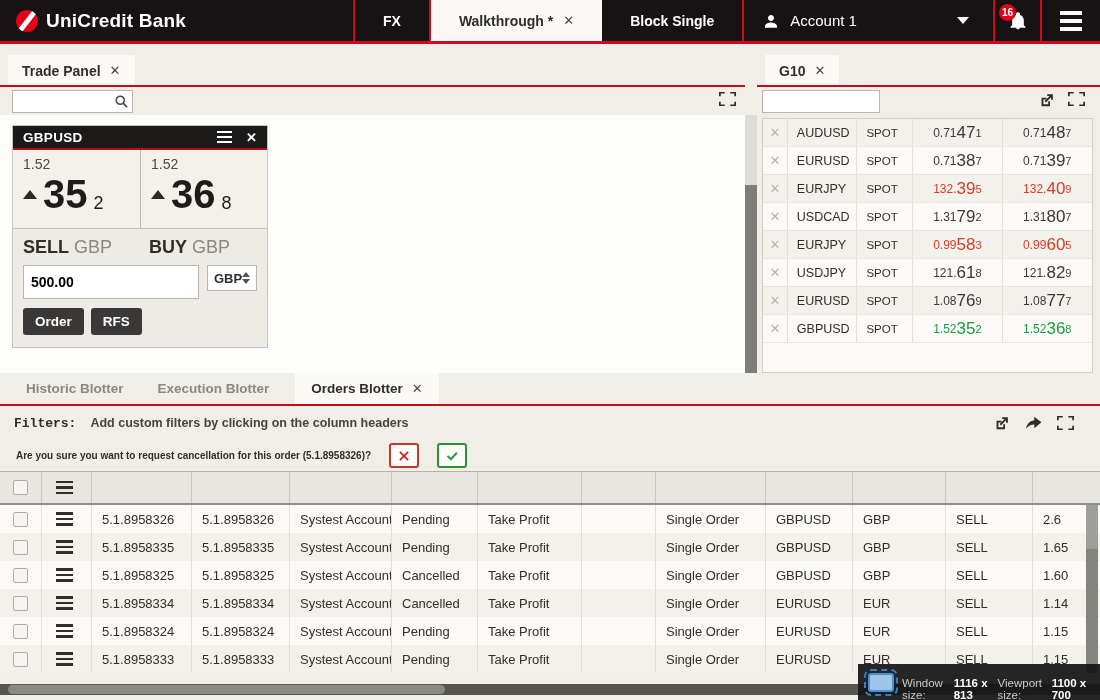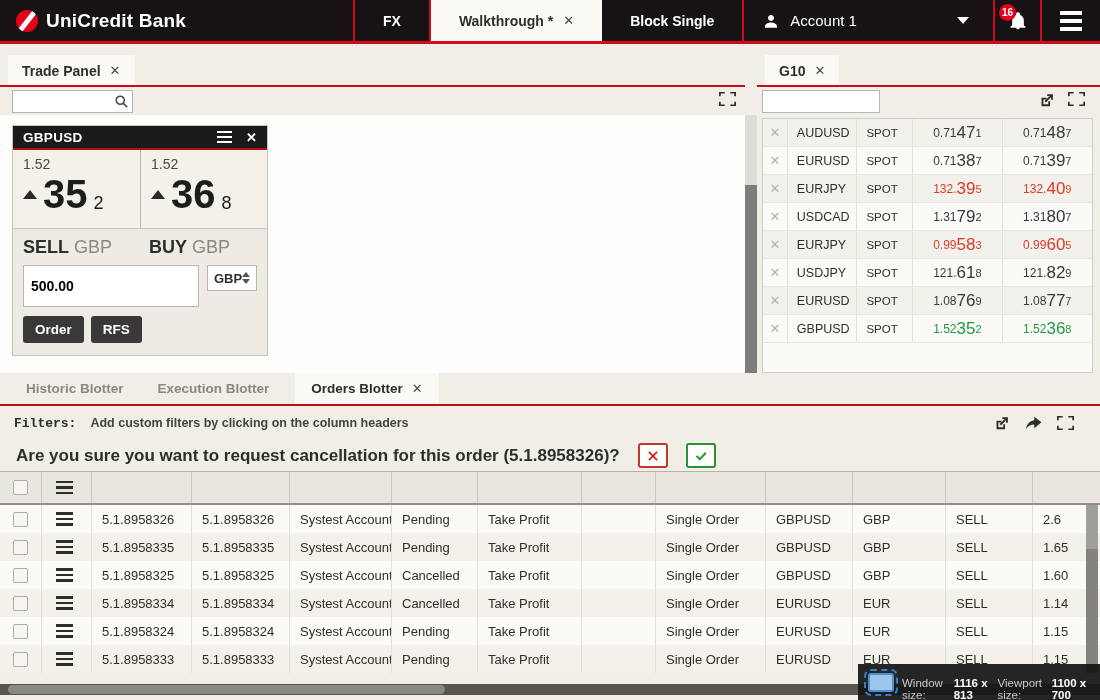--- a/index.html
+++ b/index.html
@@ -50,21 +50,21 @@
   .tile-main { display:flex; align-items:center; gap:6px; margin-top:2px; }
   .up-arrow { width:0; height:0; border-left:7px solid transparent; border-right:7px solid transparent; border-bottom:9px solid #2b2a28; }
   .tile-big { font-size:40px; font-weight:bold; color:#1d1c1a; line-height:1; }
   .tile-pip { font-size:18px; color:#1d1c1a; align-self:flex-end; }
   .w-form { border-top:1px solid #c6c4bf; padding:8px 10px 12px 10px; }
   .w-labels { display:flex; font-size:18px; margin-bottom:7px; }
   .w-labels b { color:#2f2e2b; }
   .w-labels span.ccy { color:#8b897f; }
   .w-lab-left { width:126px; }
   .w-amount-row { display:flex; gap:8px; margin-bottom:9px; }
-  .w-amount { width:176px; height:42px; border:1px solid #b8b6b0; background:#fff; font-weight:bold; font-size:14px; padding:0 7px; font-family:"Liberation Sans",sans-serif; }
+  .w-amount { width:176px; height:34px; border:1px solid #b8b6b0; background:#fff; font-weight:bold; font-size:14px; padding:0 7px; font-family:"Liberation Sans",sans-serif; }
   .w-ccysel { width:52px; height:26px; border:1px solid #b8b6b0; background:#fff; display:flex; align-items:center; justify-content:space-between; padding:0 6px; font-size:13px; font-weight:bold; }
   .stepper { display:flex; flex-direction:column; gap:2px; }
   .stepper .u { width:0;height:0;border-left:4px solid transparent;border-right:4px solid transparent;border-bottom:5px solid #555; }
   .stepper .d { width:0;height:0;border-left:4px solid transparent;border-right:4px solid transparent;border-top:5px solid #555; }
   .w-bottom-row { display:flex; gap:7px; }
   .w-date { width:130px; height:27px; border:1px solid #c6c4bf; background:#fff; border-radius:3px; display:flex; align-items:center; padding:0 8px; font-size:13.5px; gap:4px; }
   .w-date b { color:#2f2e2b; }
   .w-date span { color:#a5a39b; }
   .w-btn { height:27px; background:#3b3938; color:#fff; font-size:13.5px; font-weight:bold; border:none; border-radius:3px; padding:0 12px; }
 
@@ -86,21 +86,21 @@
 
   
   .blot-tabs { position:absolute; left:0; top:373px; width:1100px; height:31px; display:flex; align-items:stretch; }
   .blot-tab { display:flex; align-items:center; gap:9px; padding:0 16px; font-size:13.5px; font-weight:bold; color:#8b897f; }
   .blot-tab.active { background:#faf9f5; color:#2f2e2b; }
   .filters-row { position:absolute; left:0; top:406px; width:1100px; height:34px; display:flex; align-items:center; padding:0 14px; gap:14px; }
   .filters-label { font-size:13px; font-weight:bold;font-family:Liberation Mono, monospace; }
   .filters-hint { font-size:12.5px; font-weight:bold; color:#45443f; }
   .filters-icons { margin-left:auto; display:flex; gap:14px; align-items:center; padding-right:12px; }
   .confirm-row { position:absolute; left:0; top:440px; width:1100px; height:32px; display:flex; align-items:center; padding:0 16px; gap:12px; border-bottom:1px solid #b3b1aa; }
-  .confirm-msg { font-size:17px; font-weight:bold; color:#2f2e2b; }
+  .confirm-msg { font-size:10px; font-weight:bold; color:#2f2e2b; }
   .confirm-btn { width:30px; height:25px; background:#fffdf9; border-radius:3px; display:flex; align-items:center; justify-content:center; font-size:15px; font-weight:bold; margin-left:6px; }
   .btn-reject { border:2px solid #c0392b; color:#cf1f1f; }
   .btn-accept { border:2px solid #2a9235; color:#1d9b44; }
 
   .blot-table { position:absolute; left:0; top:472px; width:1100px; }
   .b-hrow { display:flex; height:33px; background:#e8e6df; border-bottom:2px solid #908e89; }
   .b-hrow .bc { border-right:1px solid #c9c7c0; height:100%; display:flex; align-items:center; padding-left:10px; }
   .b-row { display:flex; height:28px; font-size:13px; }
   .b-row .bc { border-right:1px solid #e2e0da; height:100%; display:flex; align-items:center; padding-left:10px; white-space:nowrap; overflow:hidden; }
   .row-light { background:#fbfaf7; }

